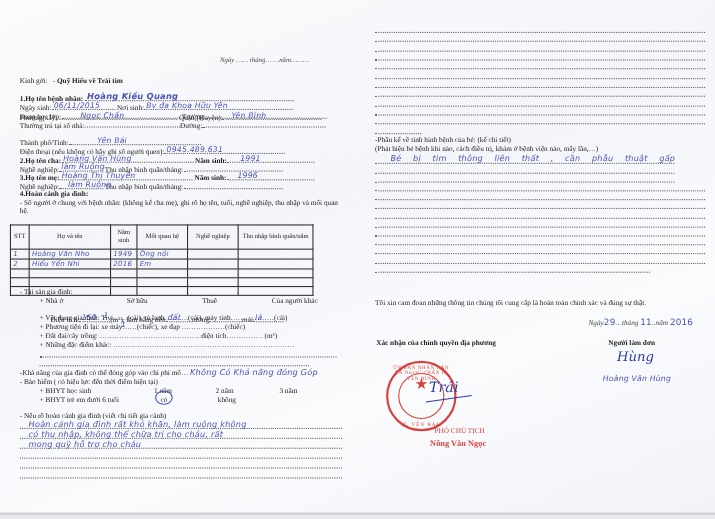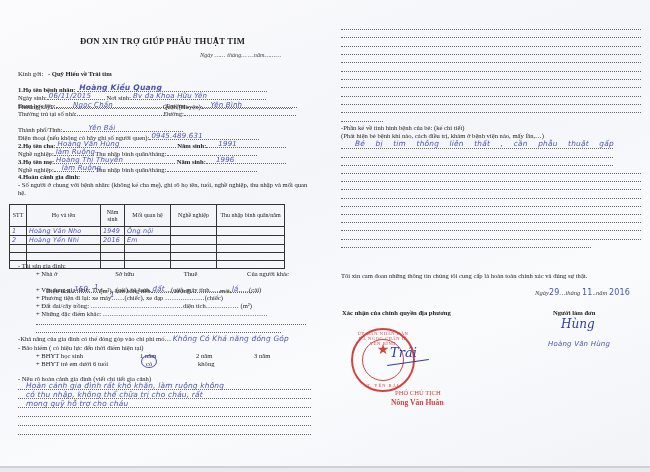--- a/index.html
+++ b/index.html
@@ -39,21 +39,20 @@
     .stamp .ring-bottom { position: absolute; left: 0; bottom: 2px; width: 100%; text-align: center; color: #d6433e; font-size: 4.5px; letter-spacing: 1px; }
     .red { color: #d6433e; }
     .sig { font-family: "DejaVu Serif", serif; font-style: italic; color: #2c3aa8; }
   </style>
 </head>
 <body>
 
 <div class="sheet">
 
   <div class="page left">
-    <div class="title b">ĐƠN XIN TRỢ GIÚP PHẪU THUẬT TIM</div>
     <div class="date-top">Ngày …… tháng… …năm………</div>
 
     <div class="line" style="top:70px;">
       <span>Kính gởi:</span>
       <span class="b" style="margin-left:3px;">- Quỹ Hiểu về Trái tim</span>
     </div>
 
     <div class="line" style="top:85px;">
       <span class="b">1.Họ tên bệnh nhân:</span>
       <span class="fill" style="width:190px;font-weight:bold;"><span class="hw" style="font-size:7.6px;">Hoàng Kiều Quang</span></span>
@@ -114,21 +113,21 @@
         <tr>
           <td class="hw">1</td>
           <td class="hw">Hoàng Văn Nho</td>
           <td class="hw">1949</td>
           <td class="hw">Ông nội</td>
           <td></td>
           <td></td>
         </tr>
         <tr>
           <td class="hw">2</td>
-          <td class="hw">Hoàng Yến Nhi</td>
+          <td class="hw">Hiểu Yến Nhi</td>
           <td class="hw">2016</td>
           <td class="hw">Em</td>
           <td></td>
           <td></td>
         </tr>
         <tr>
             <td></td>
             <td></td>
             <td></td>
             <td></td>
@@ -248,18 +247,18 @@
 
     <div class="stamp">
       <div class="ring-text">ỦY BAN NHÂN DÂN XÃ NGỌC CHẤN H. YÊN BÌNH</div>
       <div class="inner"></div>
       <div class="star">★</div>
       <div class="ring-bottom">T. YÊN BÁI</div>
     </div>
     <div class="sig" style="position:absolute; left:65px; top:345px; font-size:13px;">Trái</div>
     <div style="position:absolute; left:62px; top:362px; width:42px; border-top:1.2px solid #2c3aa8; transform:rotate(-8deg);"></div>
     <div class="red" style="position:absolute; left:70px; top:389px; font-size:6.6px;">PHÓ CHỦ TỊCH</div>
-    <div class="red b" style="position:absolute; left:66px; top:398px; font-size:7.6px;">Nông Văn Huân</div>
+    <div class="red b" style="position:absolute; left:66px; top:398px; font-size:7.6px;">Nông Văn Ngọc</div>
 
     <div class="sig" style="position:absolute; left:236px; top:317px; font-size:12px;">Hùng</div>
     <div class="hw" style="position:absolute; left:223px; top:340px; font-size:7px;">Hoàng Văn Hùng</div>
   </div>
 </div>
 
 </body></html>

